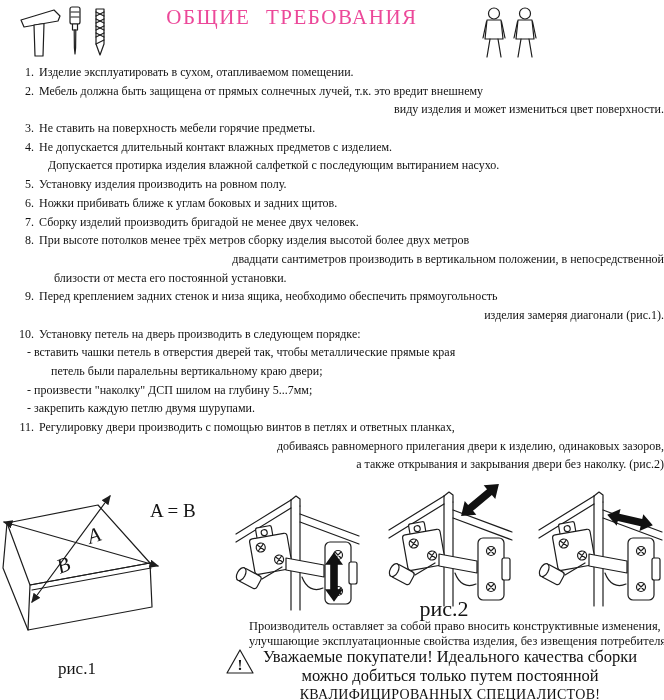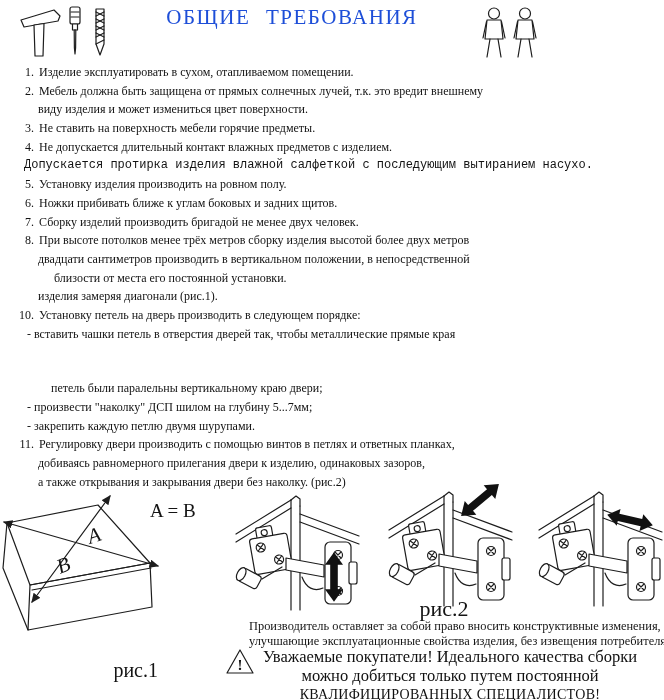--- a/index.html
+++ b/index.html
@@ -4,35 +4,35 @@
 <style>
   html,body{margin:0;padding:0;background:#e8e8e8;}
   .page{
     position:relative;width:664px;height:700px;background:#ffffff;
     font-family:"Liberation Serif", serif;color:#141414;overflow:hidden;
   }
   
   .tools{position:absolute;left:18px;top:4px;}
   .title{
     position:absolute;left:292px;top:5px;transform:translateX(-50%);
-    font-size:21px;letter-spacing:1.5px;word-spacing:9px;white-space:nowrap;color:#1d4ed8;
+    font-size:21px;letter-spacing:1.5px;word-spacing:9px;white-space:nowrap;color:#ec4899;
   }
   .persons{position:absolute;left:482px;top:6px;}
   
   .list{position:absolute;left:0;top:63px;width:664px;font-size:12px;color:#121212;}
   .line{line-height:18.7px;height:18.7px;white-space:nowrap;}
   .line .num{display:inline-block;width:34px;text-align:right;margin-right:5px;}
-  .cont{padding-left:38px;}
-  .cont2{padding-left:24px;font-family:Liberation Mono, monospace;}
+  .cont{padding-left:38px;text-align:right;}
+  .cont2{padding-left:48px;}
   .cont3{padding-left:54px;}
   .dash{padding-left:27px;}
-  .dashcont{padding-left:51px;margin-top:36px;}
+  .dashcont{padding-left:51px;}
   
   .fig1{position:absolute;left:2px;top:486px;}
-  .fig1-caption{position:absolute;left:58px;top:659px;width:100px;text-align:right;font-size:20px;}
+  .fig1-caption{position:absolute;left:58px;top:659px;width:100px;text-align:left;font-size:17px;}
   .hinge1{position:absolute;left:230px;top:478px;}
   .hinge2{position:absolute;left:383px;top:474px;}
   .hinge3{position:absolute;left:533px;top:474px;}
   .fig2-caption{position:absolute;left:396px;top:596px;width:96px;text-align:center;font-size:22px;}
   
   .note{position:absolute;left:249px;top:619px;font-size:12.4px;line-height:14.6px;white-space:nowrap;color:#151515;}
   .warning{position:absolute;left:252px;top:648px;width:396px;text-align:center;font-size:16.5px;line-height:18.8px;color:#101010;}
   .warning .l3{font-size:14px;letter-spacing:.3px;}
   .warn-tri{position:absolute;left:225px;top:648px;}
   svg .ln{stroke:#1d1d1d;stroke-width:1.2;fill:none;stroke-linecap:round;stroke-linejoin:round;}
@@ -119,20 +119,21 @@
       <div class="line cont"><span>виду изделия и может измениться цвет поверхности.</span></div>
       <div class="line"><span class="num">3.</span><span>Не ставить на поверхность мебели горячие предметы.</span></div>
       <div class="line"><span class="num">4.</span><span>Не допускается длительный контакт влажных предметов с изделием.</span></div>
       <div class="line cont2"><span>Допускается протирка изделия влажной салфеткой с последующим вытиранием насухо.</span></div>
       <div class="line"><span class="num">5.</span><span>Установку изделия производить на ровном полу.</span></div>
       <div class="line"><span class="num">6.</span><span>Ножки прибивать ближе к углам боковых и задних щитов.</span></div>
       <div class="line"><span class="num">7.</span><span>Сборку изделий производить бригадой не менее двух человек.</span></div>
       <div class="line"><span class="num">8.</span><span>При высоте потолков менее трёх метров сборку изделия высотой более двух метров</span></div>
       <div class="line cont"><span>двадцати сантиметров производить в вертикальном положении, в непосредственной</span></div>
       <div class="line cont3"><span>близости от места его постоянной установки.</span></div>
+      <div class="line"><span class="num">9.</span><span>Перед креплением задних стенок и низа ящика, необходимо обеспечить прямоугольность</span></div>
       <div class="line cont"><span>изделия замеряя диагонали (рис.1).</span></div>
       <div class="line"><span class="num">10.</span><span>Установку петель на дверь производить в следующем порядке:</span></div>
       <div class="line dash"><span>- вставить чашки петель в отверстия дверей так, чтобы металлические прямые края</span></div>
       <div class="line dashcont"><span>петель были паралельны вертикальному краю двери;</span></div>
       <div class="line dash"><span>- произвести "наколку" ДСП шилом на глубину 5...7мм;</span></div>
       <div class="line dash"><span>- закрепить каждую петлю двумя шурупами.</span></div>
       <div class="line"><span class="num">11.</span><span>Регулировку двери производить с помощью винтов в петлях и ответных планках,</span></div>
       <div class="line cont"><span>добиваясь равномерного прилегания двери к изделию, одинаковых зазоров,</span></div>
       <div class="line cont"><span>а также открывания и закрывания двери без наколку. (рис.2)</span></div>
     </div>

